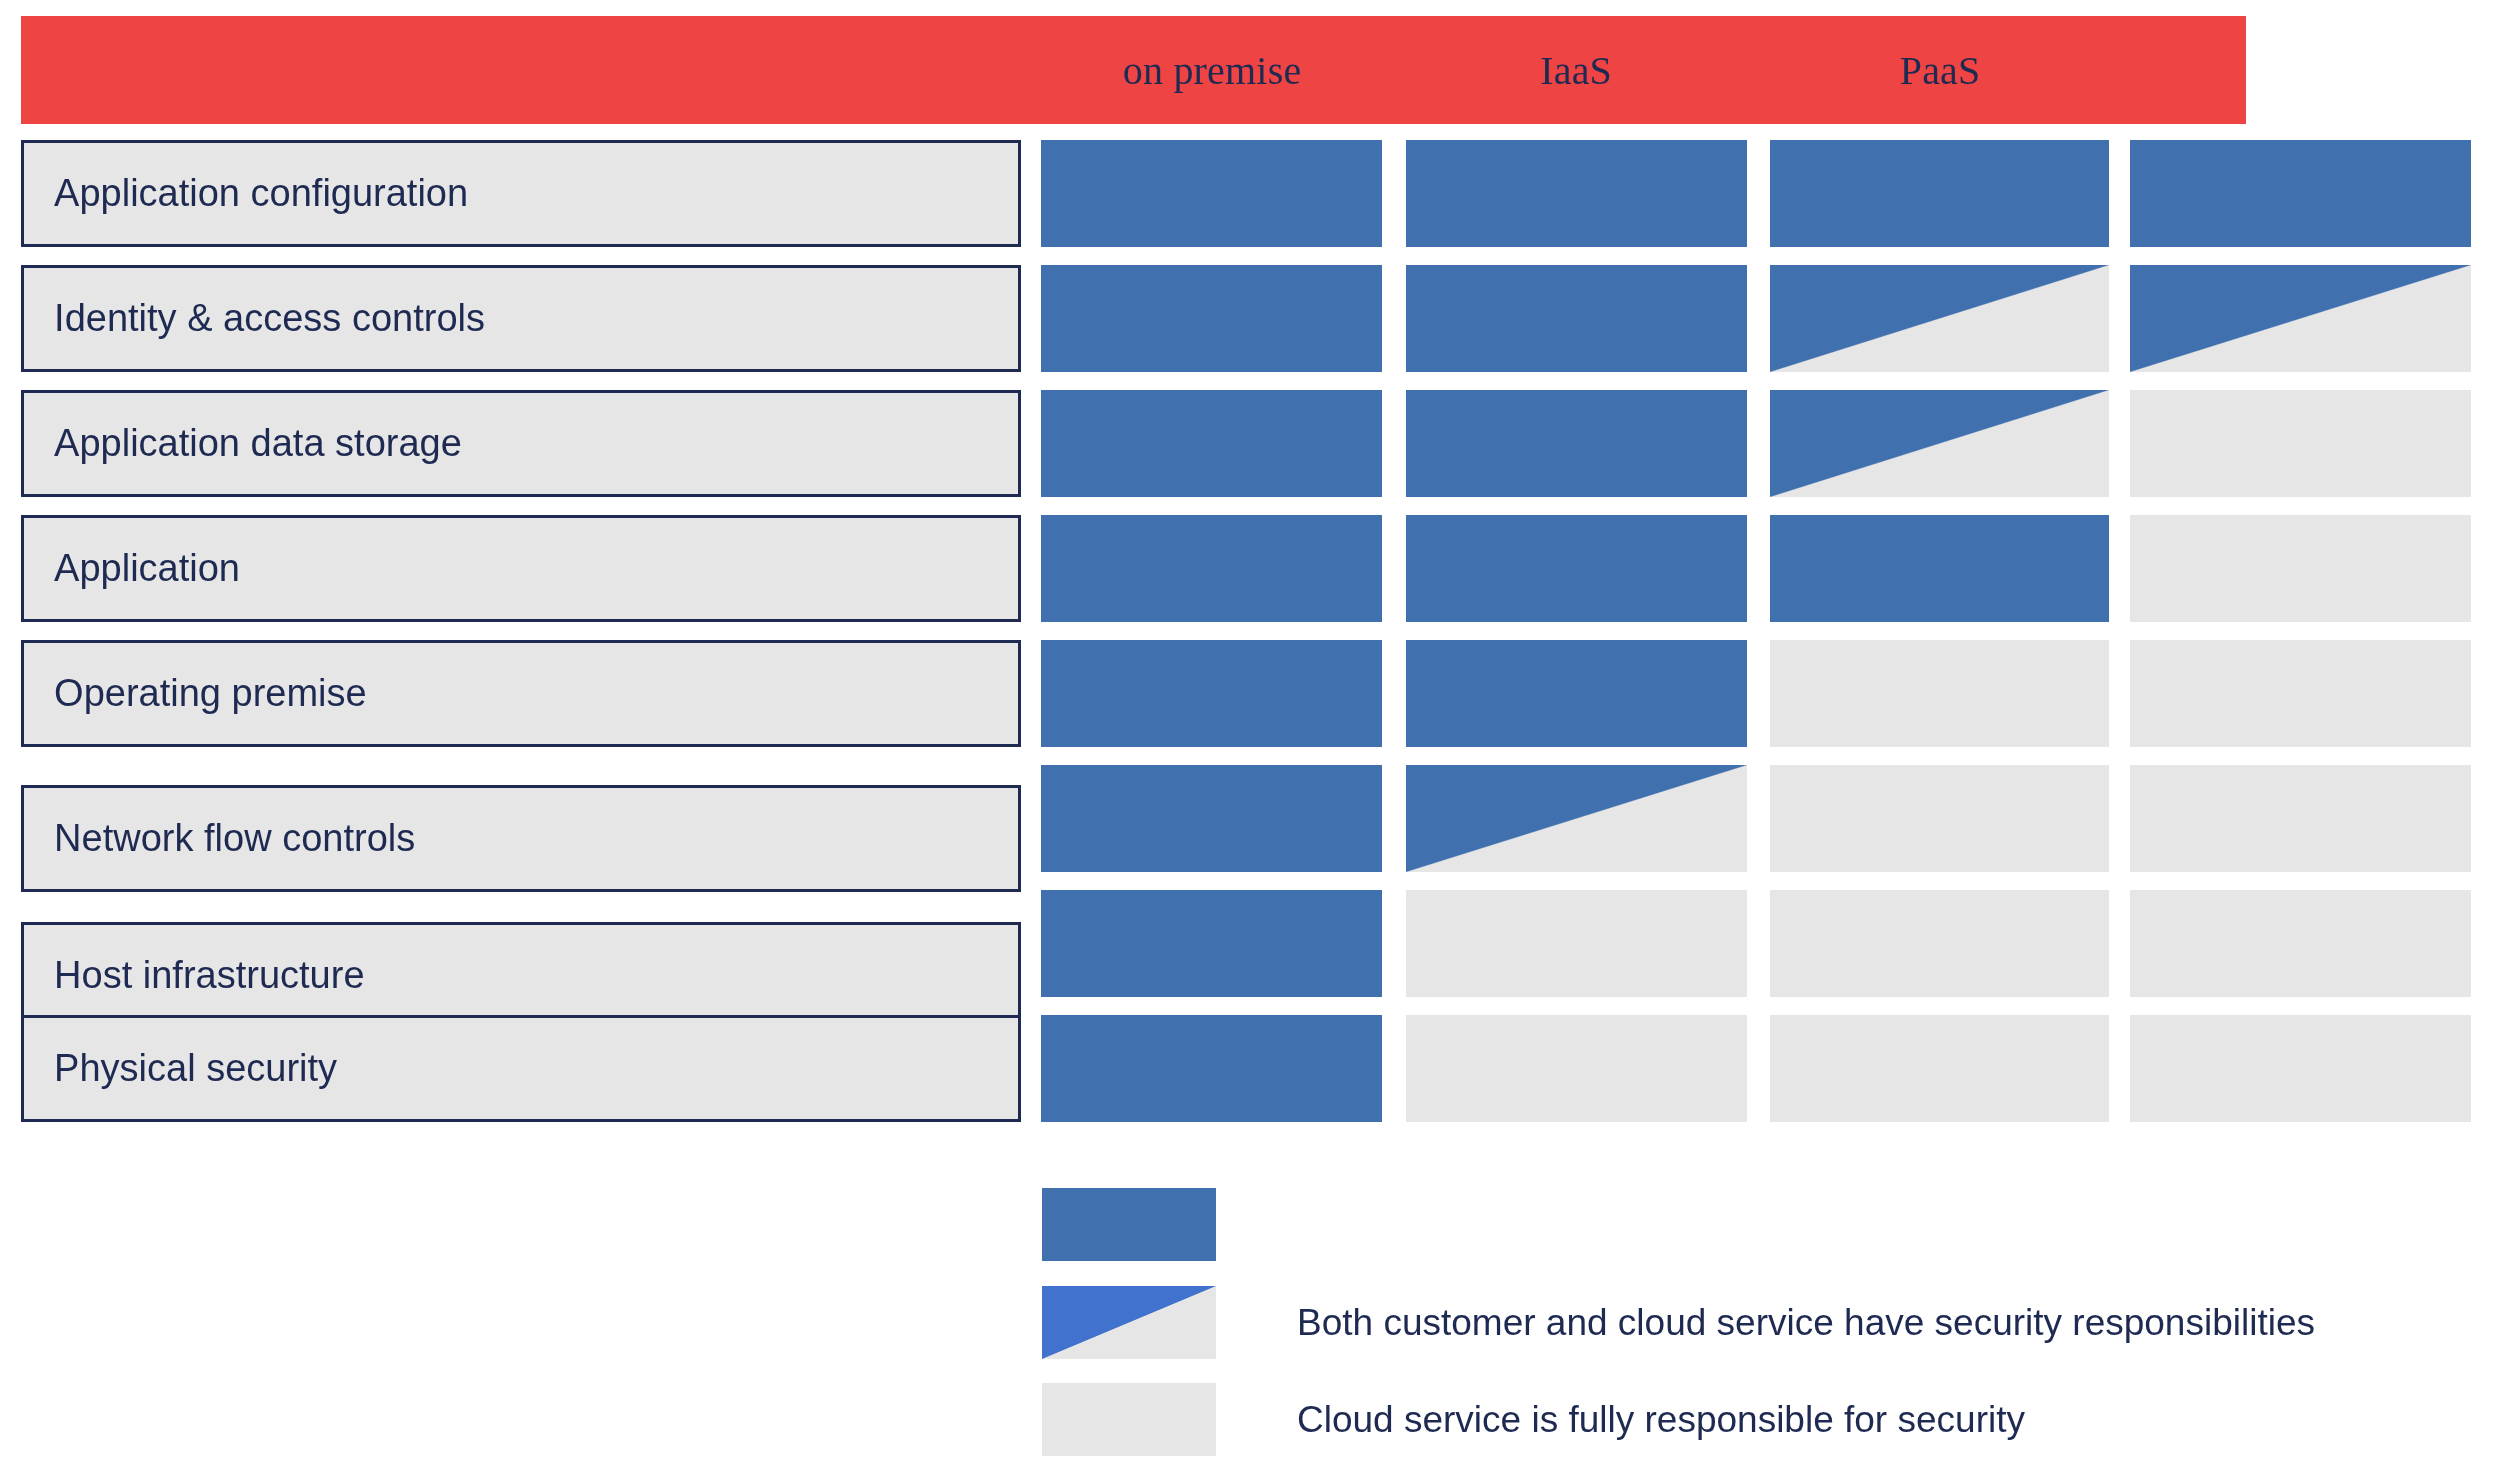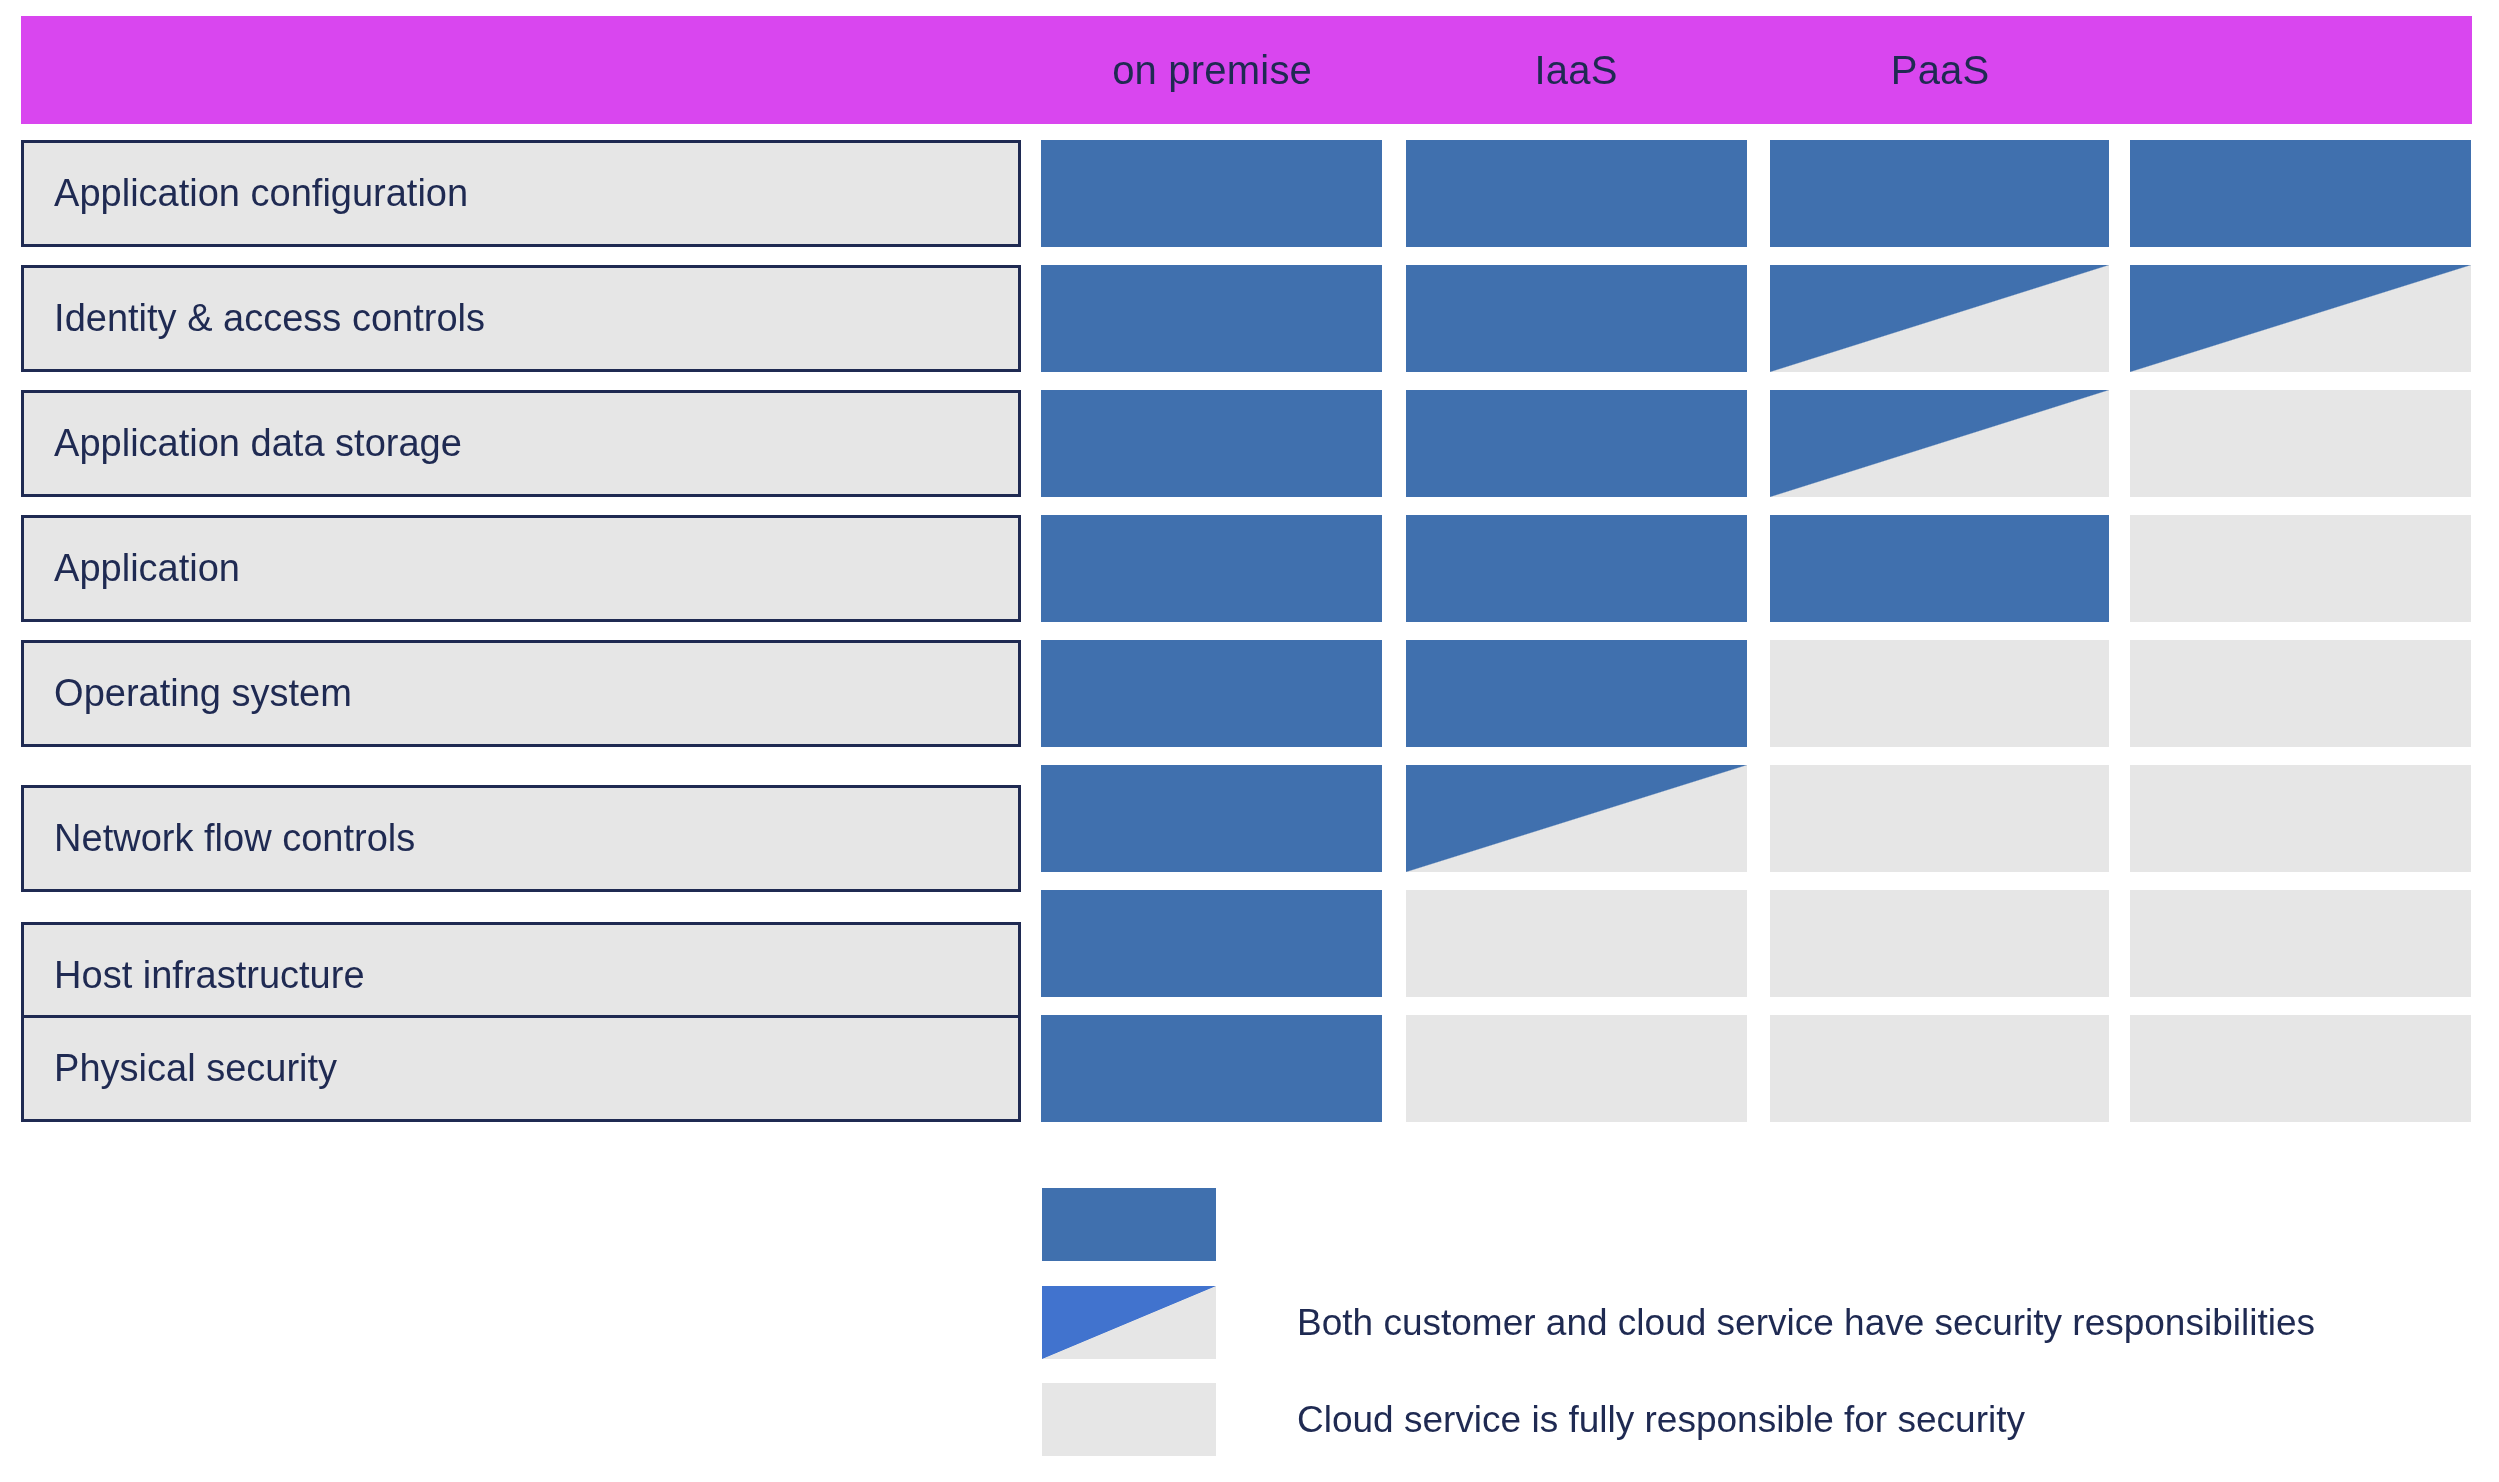--- a/index.html
+++ b/index.html
@@ -20,23 +20,24 @@
     left: 0; top: 0;
     width: 2500px;
     height: 1482px;
   }
 
   
   .header-band {
     position: absolute;
     left: 20.6px;
     top: 16px;
-    width: 2451px;
+    width: 2225px;
     height: 108px;
-    background: #d946ef;
+    background: #ef4444;
+    font-family: Liberation Serif, serif;
   }
   .header-label {
     position: absolute;
     top: 0;
     height: 108px;
     display: flex;
     align-items: center;
     justify-content: center;
     font-size: 40px;
     color: #1f2a52;
@@ -138,21 +139,21 @@
       <div class="header-label" style="left: 1021px; width: 341px;">on premise</div>
       <div class="header-label" style="left: 1385px; width: 341px;">IaaS</div>
       <div class="header-label" style="left: 1750px; width: 339px;">PaaS</div>
     </div>
 
   <div id="row-labels">
       <div class="row-label" style="top: 140px;">Application configuration</div>
       <div class="row-label" style="top: 265px;">Identity &amp; access controls</div>
       <div class="row-label" style="top: 390px;">Application data storage</div>
       <div class="row-label" style="top: 515px;">Application</div>
-      <div class="row-label" style="top: 640px;">Operating system</div>
+      <div class="row-label" style="top: 640px;">Operating premise</div>
       <div class="row-label" style="top: 765px; margin-top: 20px;">Network flow controls</div>
       <div class="row-label" style="top: 922px;">Host infrastructure</div>
       <div class="row-label" style="top: 1015px;">Physical security</div>
     </div>
 
   <div id="cells">
       <div class="cell full" style="left: 1041px; top: 140px; width: 341px;"></div>
       <div class="cell full" style="left: 1406px; top: 140px; width: 341px;"></div>
       <div class="cell full" style="left: 1770px; top: 140px; width: 339px;"></div>
       <div class="cell full" style="left: 2130px; top: 140px; width: 341px;"></div>

